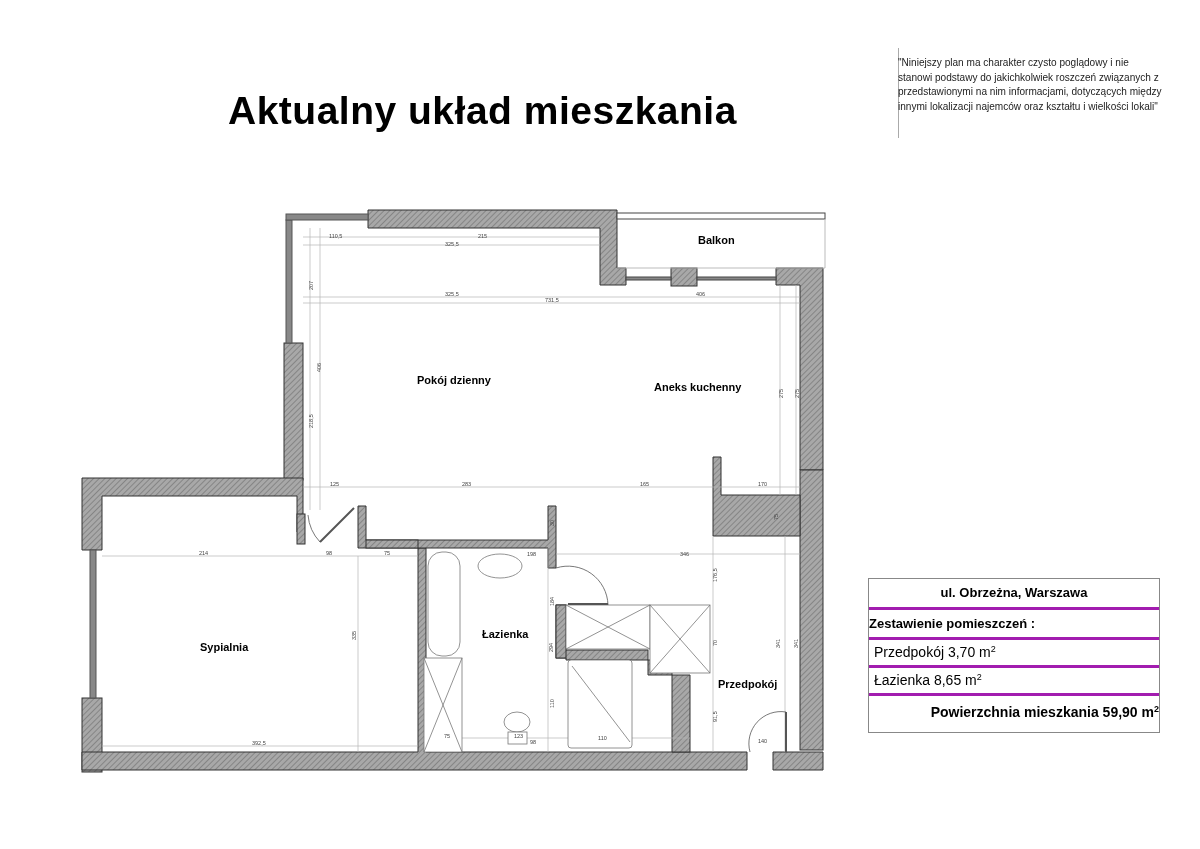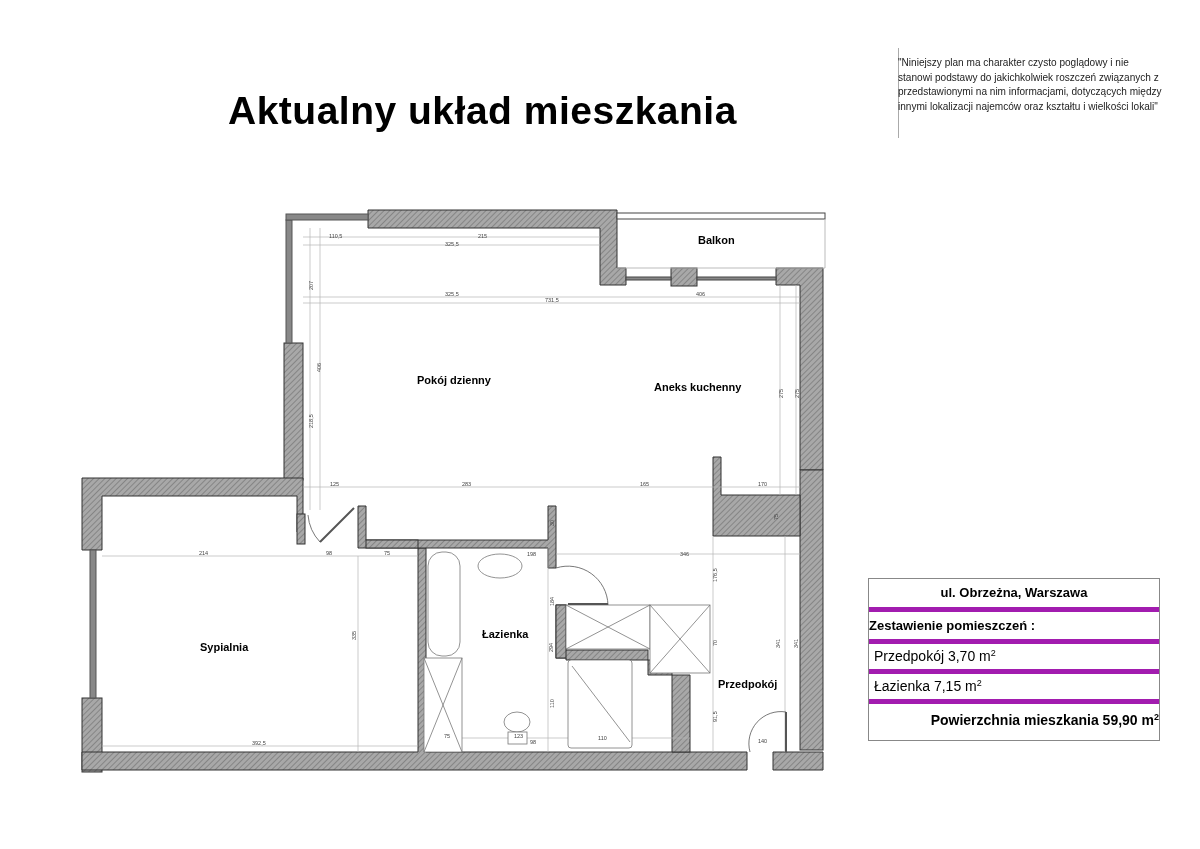--- a/index.html
+++ b/index.html
@@ -4,21 +4,21 @@
 <style>
   html,body{margin:0;padding:0;background:#fff;}
   body{width:1200px;height:849px;position:relative;overflow:hidden;font-family:"Liberation Sans",sans-serif;color:#000;}
   .title{position:absolute;left:228px;top:52px;font-size:39px;font-weight:bold;letter-spacing:0.5px;white-space:nowrap;font-family:"Liberation Sans",sans-serif;margin-top:37px;}
   .disclaimer{position:absolute;left:898px;top:55px;width:270px;font-size:11.2px;line-height:14.5px;color:#222;font-family:"Liberation Sans",sans-serif;transform:scaleX(0.9);transform-origin:left top;width:295px;}
   .disclaimer-rule{position:absolute;left:898px;top:48px;width:1px;height:90px;background:#aaa;}
   svg.plan{position:absolute;left:0;top:0;}
   .room-label{font-family:"Liberation Sans",sans-serif;font-weight:bold;font-size:11px;fill:#000;}
   .dim{font-family:"Liberation Sans",sans-serif;font-size:5.5px;fill:#444;}
   .legend{position:absolute;left:868px;top:578px;width:290px;border:1px solid #888;font-family:"Liberation Sans",sans-serif;}
-  .legend .row{border-bottom:5px solid #a21caf;height:25px;line-height:25px;padding-left:5px;font-size:14px;white-space:nowrap;}
+  .legend .row{border-bottom:3px solid #a21caf;height:25px;line-height:25px;padding-left:5px;font-size:14px;white-space:nowrap;}
   .legend .row:last-child{border-bottom:none;}
   .legend .addr{font-weight:bold;text-align:center;font-size:13px;padding-left:0;height:28px;line-height:28px;}
   .legend .hdr{font-weight:bold;text-align:left;font-size:13px;padding-left:0;height:27px;line-height:27px;}
   .legend .total{font-weight:bold;text-align:right;font-size:14px;padding-left:0;height:36px;line-height:32px;border-bottom:none;}
   .legend sup{font-size:9px;vertical-align:top;position:relative;top:-3px;}
 </style>
 </head>
 <body>
 
 <div class="title">Aktualny układ mieszkania</div>
@@ -172,15 +172,15 @@
     <text class="dim" transform="translate(780,648) rotate(-90)">341</text>
     <text class="dim" transform="translate(798,648) rotate(-90)">341</text>
     <text class="dim" x="758" y="743">140</text>
   </g>
 </svg>
 
 <div class="legend">
   <div class="row addr">ul.  Obrzeżna, Warszawa</div>
   <div class="row hdr">Zestawienie pomieszczeń :</div>
   <div class="row"><span>Przedpokój</span> <span>3,70</span> <span>m</span><sup>2</sup></div>
-  <div class="row"><span>Łazienka</span> <span>7,15</span> <span>m</span><sup>2</sup></div>
+  <div class="row"><span>Łazienka</span> <span>8,65</span> <span>m</span><sup>2</sup></div>
   <div class="row total"><span>Powierzchnia mieszkania</span> <span>59,90</span> <span>m</span><sup>2</sup></div>
 </div>
 
 </body></html>

